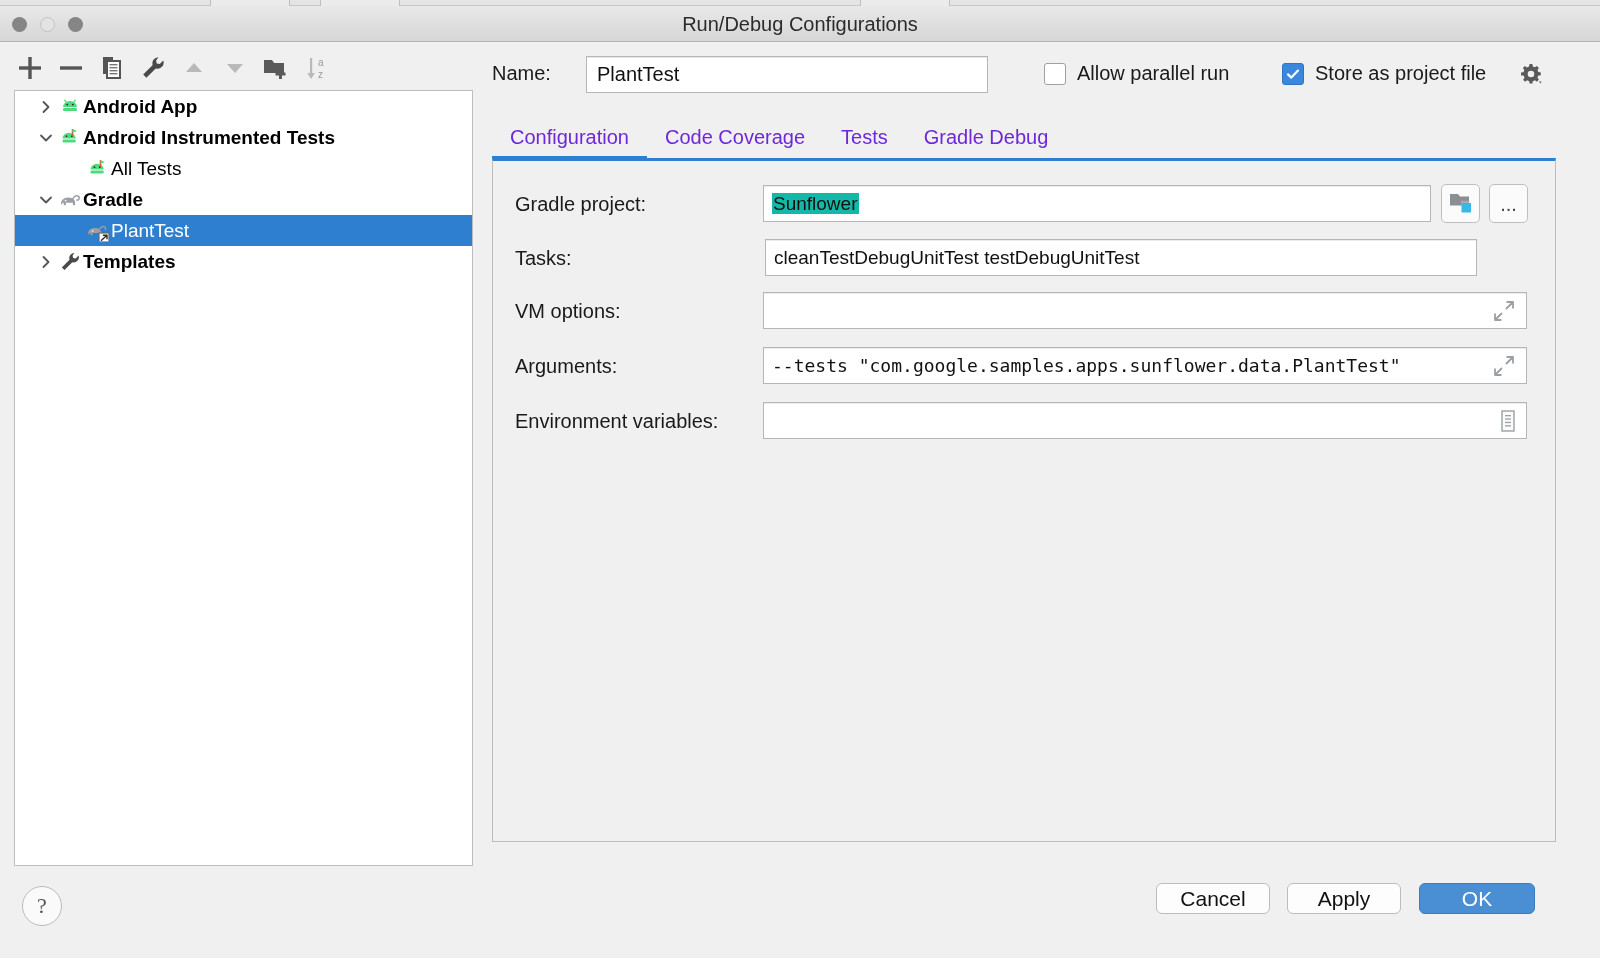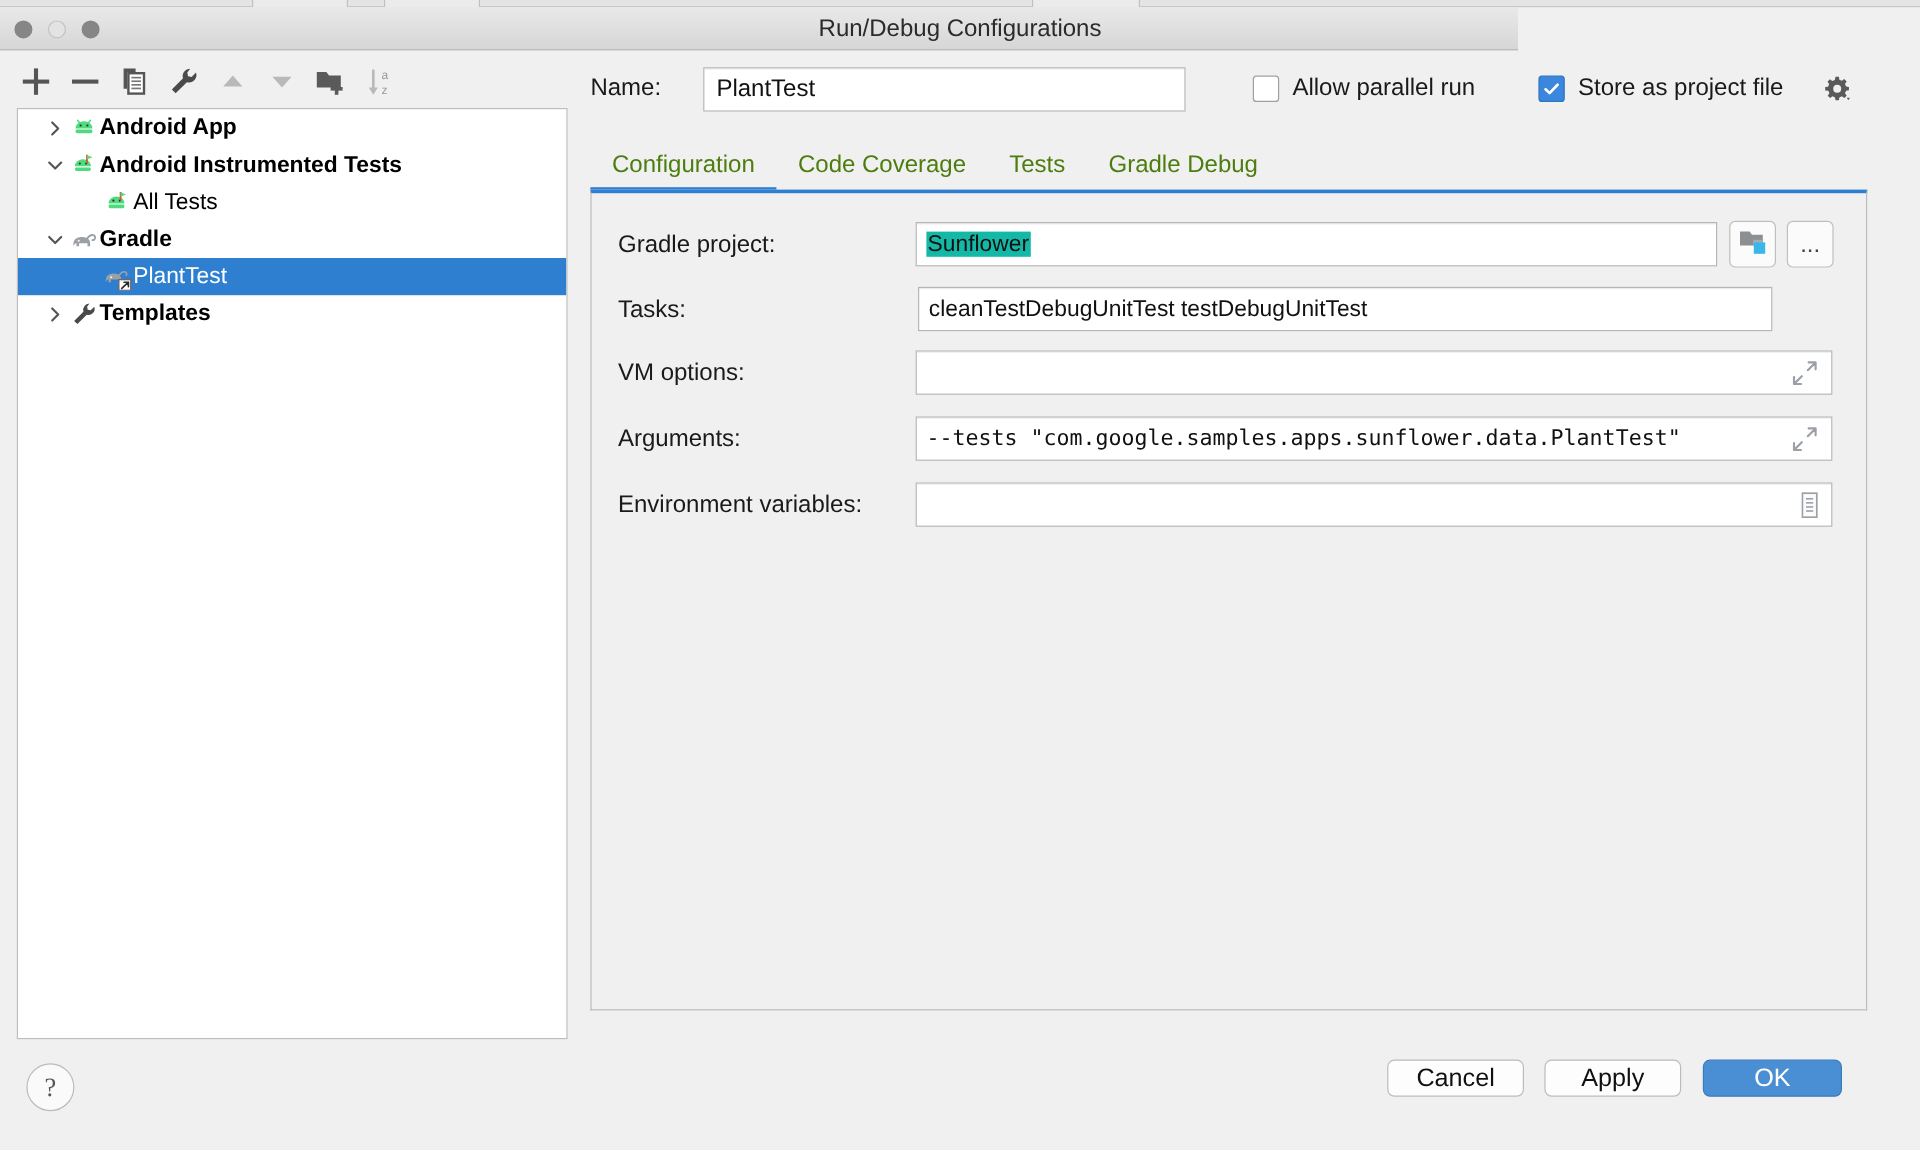--- a/index.html
+++ b/index.html
@@ -20,21 +20,21 @@
   }
   #behind-strip .seg {
     position:absolute; top:0; height:6px;
     border-left:1px solid #c0c0c0;
     border-right:1px solid #c0c0c0;
     background:#ebebeb;
   }
 
   
   #titlebar {
-    position:absolute; top:6px; left:0; width:1265px; height:36px;
+    position:absolute; top:6px; left:0; width:1600px; height:36px;
     background:linear-gradient(to bottom,#e9e9e9 0%, #d6d6d6 100%);
     border-bottom:1px solid #b4b4b4;
     text-decoration:underline;
   }
   #title-text {
     position:absolute; top:0; left:0; width:1600px; height:36px;
     line-height:36px; text-align:center;
     font-size:20px; color:#2b2b2b;
   }
   .traffic {
@@ -107,21 +107,21 @@
     display:flex; align-items:center; justify-content:center;
   }
   .cbox.checked { background:#3a87dd; border-color:#2f75c4; }
   .cbox.checked svg { display:block; }
   .cbox-label { font-size:20px; color:#1a1a1a; white-space:nowrap; }
   #store-gear { position:absolute; left:1519px; top:62px; width:24px; height:24px; }
 
   
   #tabs { position:absolute; left:492px; top:118px; height:38px; display:flex; }
   .tab {
-    font-size:20px; color:#4d7c0f; padding:0 18px; height:38px;
+    font-size:20px; color:#6d28d9; padding:0 18px; height:38px;
     display:flex; align-items:center; position:relative;
   }
   .tab.active::after {
     content:""; position:absolute; left:0; right:0; bottom:-3px; height:3px;
     background:#2f7fd1;
   }
 
   
   #config-card {
     position:absolute; left:492px; top:158px; width:1064px; height:684px;

